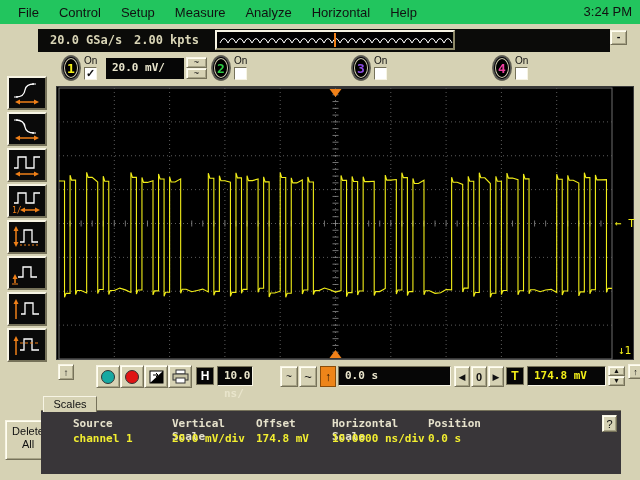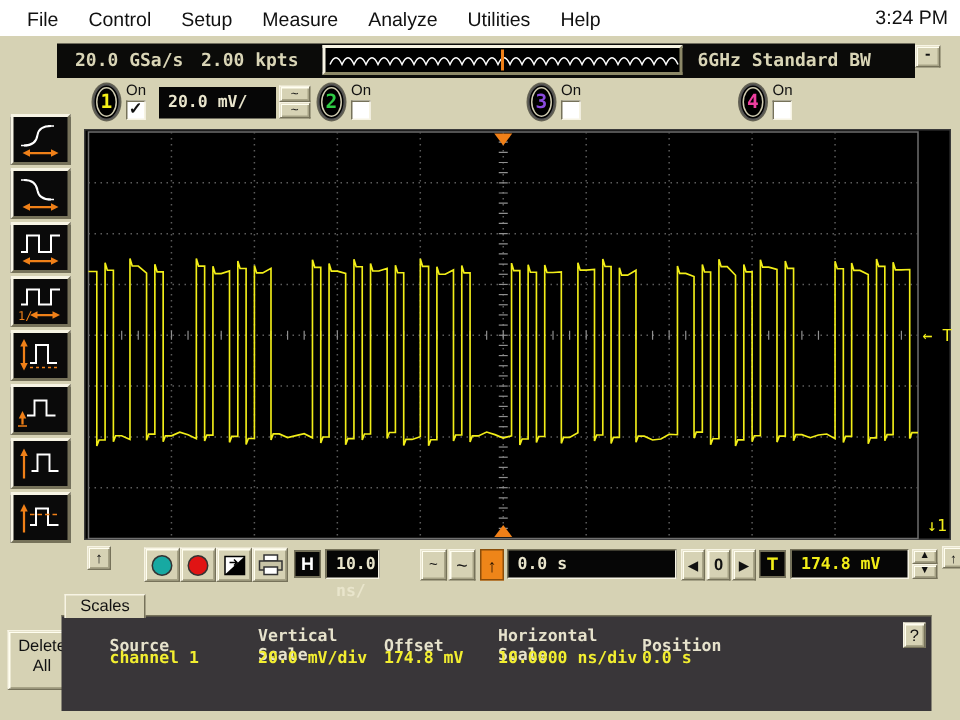--- a/index.html
+++ b/index.html
@@ -21,21 +21,21 @@
   }
   .sunken {
     border:1px solid;
     border-color:#76725a #f7f4e4 #f7f4e4 #76725a;
   }
 
   
   .menu-bar {
     position:absolute; left:0; top:0; width:640px; height:24px;
     display:flex; align-items:center; gap:0; padding-left:8px;
-    background:#ffffff; font-size:13px;
+    background:#22c55e; font-size:13px;
   }
   .menu-item { padding:3px 10px 3px 10px; cursor:default; }
   .menu-clock { position:absolute; right:8px; top:4px; font-size:13px; }
 
   
   .acq-row { position:absolute; left:0; top:24px; width:640px; height:30px; background:#d6d2b4; }
   .acq-black {
     position:absolute; left:38px; top:5px; width:572px; height:23px;
     background:#0b0b09; color:#d9d5b6; font-size:12px;
   }
@@ -147,53 +147,52 @@
     position:absolute; left:2px; top:0; width:54px; height:16px;
     background:#d6d2b4; font-size:11px; text-align:center; line-height:15px;
     border:1px solid; border-color:#f7f4e4 #76725a #d6d2b4 #f7f4e4;
     border-bottom:none; z-index:2;
   }
   .results-body {
     position:absolute; left:0; top:14px; width:580px; height:64px;
     background:#393639; border-top:1px solid #76725a;
   }
   .res-row { position:absolute; left:32px; display:flex; font-size:11px; }
-  .res-head { top:6px; color:#e6e2cc;align-items:center; }
+  .res-head { top:6px; color:#e6e2cc; }
   .res-vals { top:21px; color:#f2ee30; }
   .res-c0 { width:99px; } .res-c1 { width:84px; } .res-c2 { width:76px; } .res-c3 { width:96px; } .res-c4 { width:90px; }
   .help-btn {
     position:absolute; right:4px; top:4px; width:15px; height:17px;
     font-size:11px; text-align:center; line-height:16px;
   }
 </style>
 </head>
 <body>
 
 <div class="menu-bar">
   <span class="menu-item">File</span>
   <span class="menu-item">Control</span>
   <span class="menu-item">Setup</span>
   <span class="menu-item">Measure</span>
   <span class="menu-item">Analyze</span>
-  <span class="menu-item">Utilities</span>
+  <span class="menu-item">Horizontal</span>
   <span class="menu-item">Help</span>
   <span class="menu-clock">3:24 PM</span>
 </div>
 
 <div class="acq-row">
   <div class="acq-black mono">
     <span class="acq-rate">20.0 GSa/s</span>
     <span class="acq-depth">2.00 kpts</span>
     <div class="acq-preview">
       <svg width="236" height="16">
         <path d="M3,11 q4,-9 8,0 q4,-9 8,0 q4,-9 8,0 q4,-9 8,0 q4,-9 8,0 q4,-9 8,0 q4,-9 8,0 q4,-9 8,0 q4,-9 8,0 q4,-9 8,0 q4,-9 8,0 q4,-9 8,0 q4,-9 8,0 q4,-9 8,0 q4,-9 8,0 q4,-9 8,0 q4,-9 8,0 q4,-9 8,0 q4,-9 8,0 q4,-9 8,0 q4,-9 8,0 q4,-9 8,0 q4,-9 8,0 q4,-9 8,0 q4,-9 8,0 q4,-9 8,0 q4,-9 8,0 q4,-9 8,0 q4,-9 8,0" stroke="#ffffff" fill="none" stroke-width="1"></path>
         <line x1="118" y1="1" x2="118" y2="15" stroke="#f08018" stroke-width="2"></line>
       </svg>
     </div>
-    <span class="acq-bw">6GHz Standard BW</span>
   </div>
   <div class="min-btn raised">-</div>
 </div>
 
 <div class="chan-row">
   <div class="chan-group" style="left:6px;">
     <div class="chan-oval" style="color:#f2ee18;">1</div>
     <div class="on-col">
       <span class="on-label">On</span>
       <div class="checkbox">✓</div>

